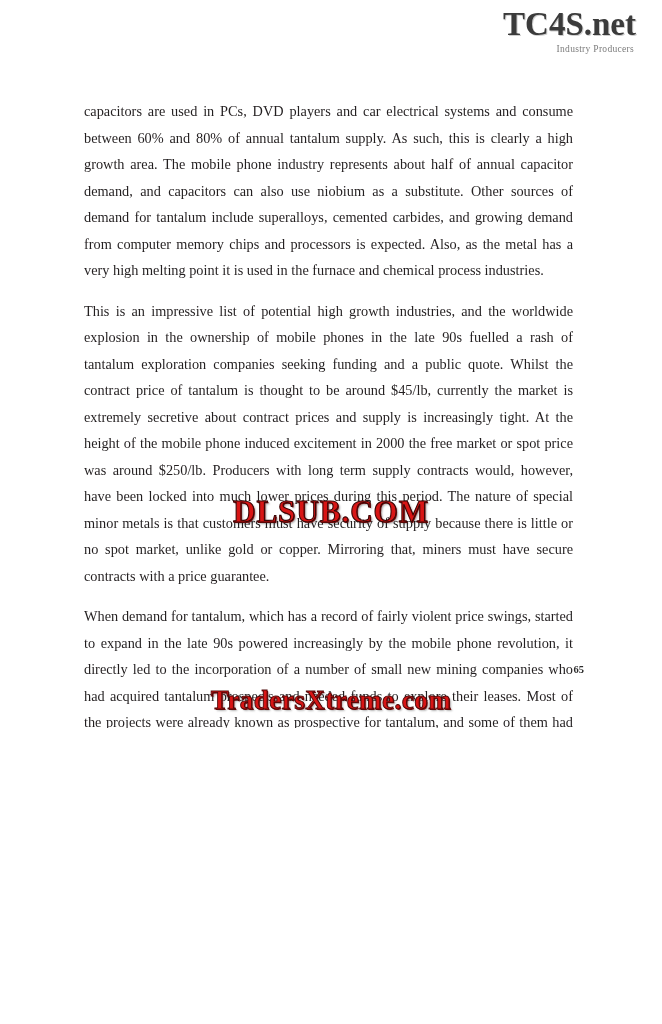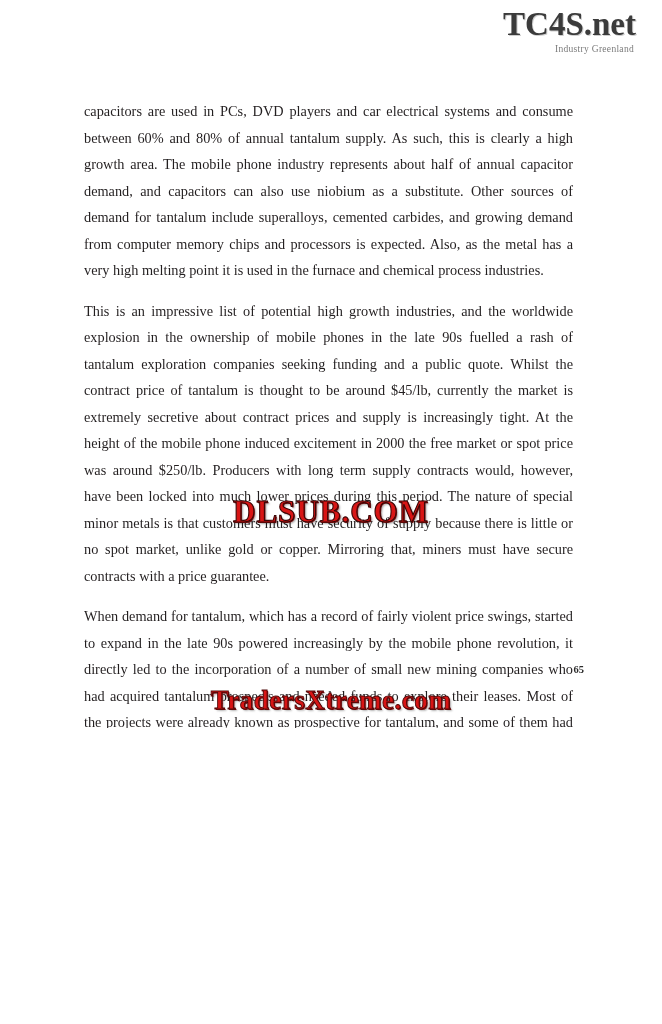--- a/index.html
+++ b/index.html
@@ -114,21 +114,21 @@
   }
 </style>
 </head>
 <body>
 
 <div class="page">
 
   <div class="header-wm">
     <div class="wm-main">TC4S.net</div>
   </div>
-  <div class="header-label">Industry Greenland</div>
+  <div class="header-label">Industry Producers</div>
 
   <div class="content">
     <p class="para">capacitors are used in PCs, DVD players and car electrical systems and consume between 60% and 80% of annual tantalum supply. As such, this is clearly a high growth area. The mobile phone industry represents about half of annual capacitor demand, and capacitors can also use niobium as a substitute. Other sources of demand for tantalum include superalloys, cemented carbides, and growing demand from computer memory chips and processors is expected. Also, as the metal has a very high melting point it is used in the furnace and chemical process industries.</p>
     <p class="para">This is an impressive list of potential high growth industries, and the worldwide explosion in the ownership of mobile phones in the late 90s fuelled a rash of tantalum exploration companies seeking funding and a public quote. Whilst the contract price of tantalum is thought to be around $45/lb, currently the market is extremely secretive about contract prices and supply is increasingly tight. At the height of the mobile phone induced excitement in 2000 the free market or spot price was around $250/lb. Producers with long term supply contracts would, however, have been locked into much lower prices during this period. The nature of special minor metals is that customers must have security of supply because there is little or no spot market, unlike gold or copper. Mirroring that, miners must have secure contracts with a price guarantee.</p>
     <p class="para">When demand for tantalum, which has a record of fairly violent price swings, started to expand in the late 90s powered increasingly by the mobile phone revolution, it directly led to the incorporation of a number of small new mining companies who had acquired tantalum prospects and needed funds to explore their leases. Most of the projects were already known as prospective for tantalum, and some of them had had work done on them in the past. One of the more robust of these companies was Angus &amp; Ross, a UK company which had the backing of major tantalum user, Cabot Corp of the US. Its Greenland project gained sufficient market attention to see the A&amp;R share price rise from around 5p to 25p in early 2002 before plunging back to around 4p a few months later as the tantalum/mobile phone bubble burst. More recently its shares have rallied on the back of plans to re-open the Black Angel zinc/lead mine in Greenland.</p>
   </div>
 
   <div class="center-wm">
     <span class="wm-text">DLSUB.COM</span>
   </div>

